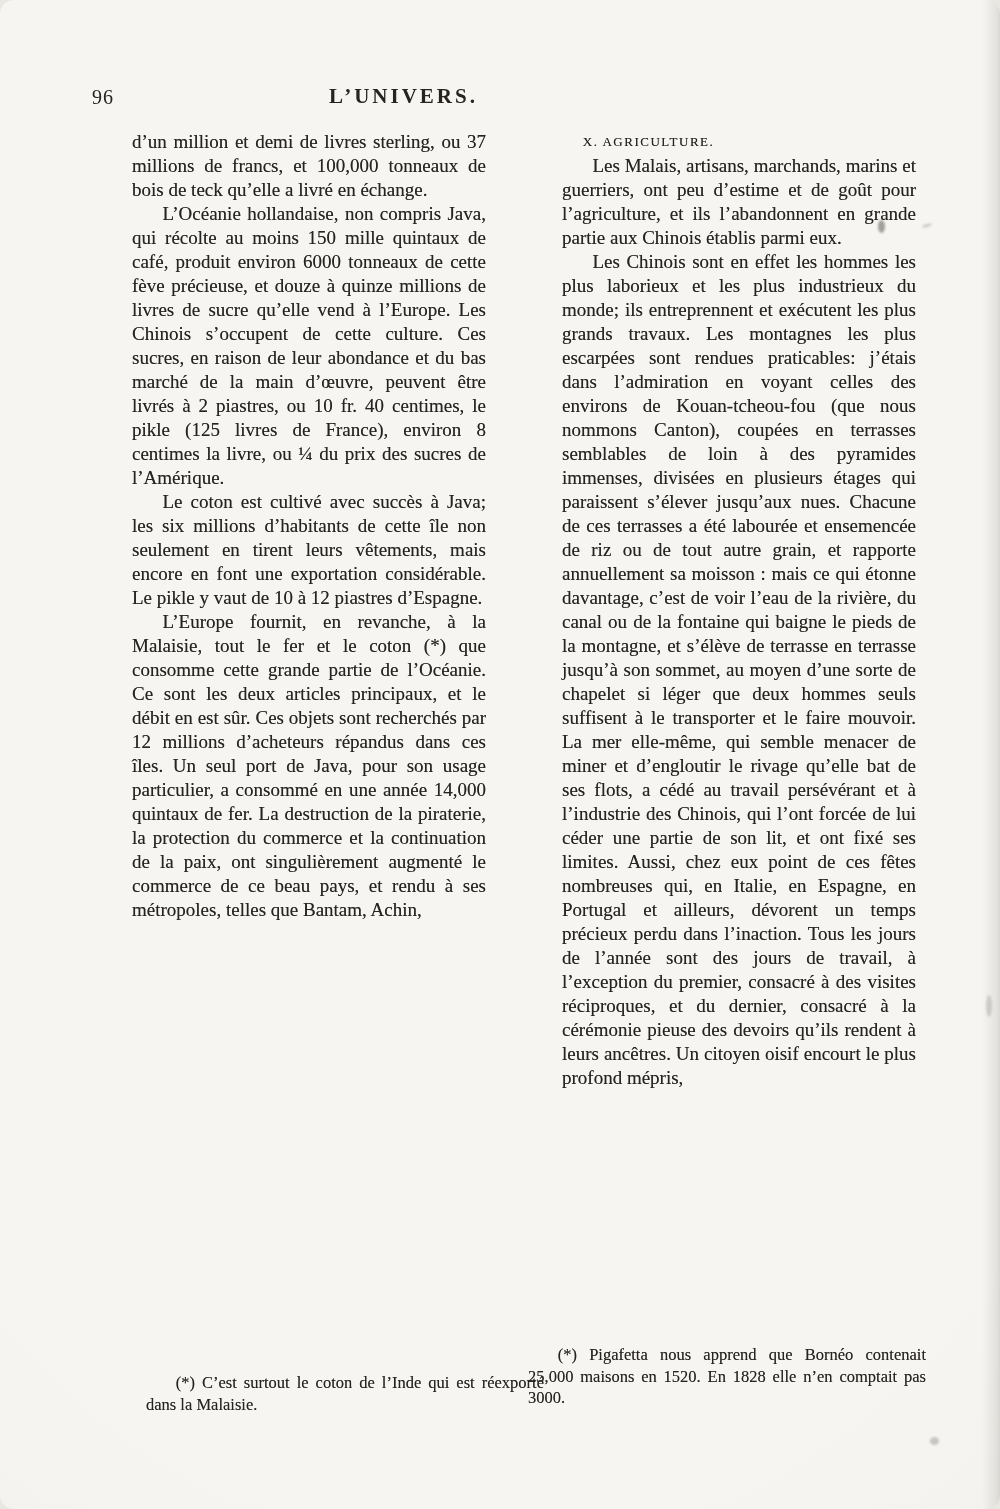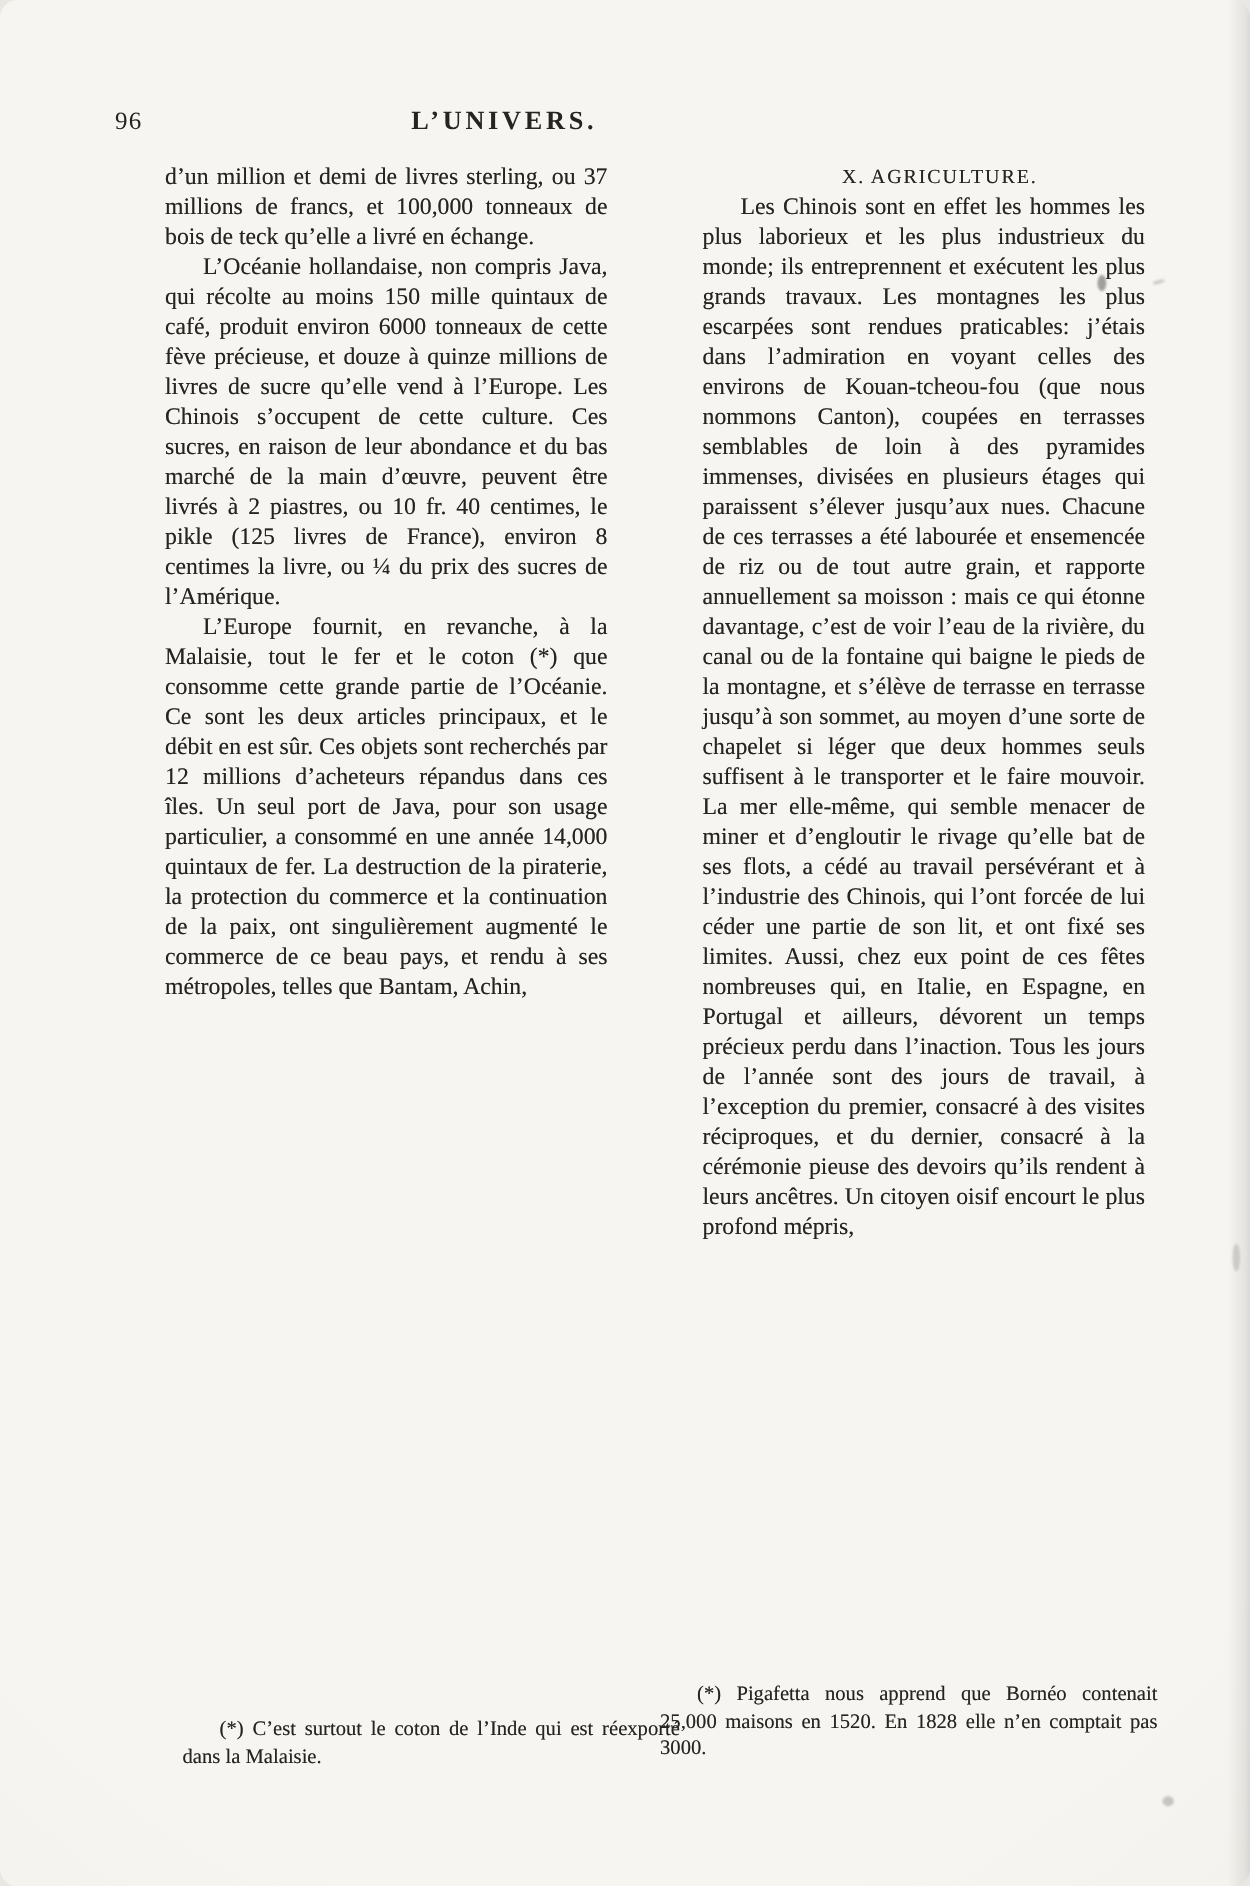--- a/index.html
+++ b/index.html
@@ -64,22 +64,21 @@
   }
   .col p {
     margin: 0;
     text-indent: 1.6em;
   }
   .col p.noindent {
     text-indent: 0;
   }
   .section-heading {
     margin: 13px 0 11px 0;
-    text-align: center;
-    font-size: 16px;
+    font-size: 13px;
     letter-spacing: 1.5px;
     text-indent: 0;
   }
   .footnote {
     position: absolute;
     width: 398px;
     font-size: 16.5px;
     line-height: 21.5px;
     text-align: justify;
     text-indent: 1.8em;
@@ -114,25 +113,27 @@
 
   <div class="page-number">96</div>
 
   <div class="running-title">L’UNIVERS.</div>
 
   <div class="columns">
 
     <div class="col">
       <p class="noindent">d’un million et demi de livres sterling, ou 37 millions de francs, et 100,000 tonneaux de bois de teck qu’elle a livré en échange.</p>
       <p>L’Océanie hollandaise, non compris Java, qui récolte au moins 150 mille quintaux de café, produit environ 6000 tonneaux de cette fève précieuse, et douze à quinze millions de livres de sucre qu’elle vend à l’Europe. Les Chinois s’occupent de cette culture. Ces sucres, en raison de leur abondance et du bas marché de la main d’œuvre, peuvent être livrés à 2 piastres, ou 10 fr. 40 centimes, le pikle (125 livres de France), environ 8 centimes la livre, ou ¼ du prix des sucres de l’Amérique.</p>
+      <p>Le coton est cultivé avec succès à Java; les six millions d’habitants de cette île non seulement en tirent leurs vêtements, mais encore en font une exportation considérable. Le pikle y vaut de 10 à 12 piastres d’Espagne.</p>
       <p>L’Europe fournit, en revanche, à la Malaisie, tout le fer et le coton (*) que consomme cette grande partie de l’Océanie. Ce sont les deux articles principaux, et le débit en est sûr. Ces objets sont recherchés par 12 millions d’acheteurs répandus dans ces îles. Un seul port de Java, pour son usage particulier, a consommé en une année 14,000 quintaux de fer. La destruction de la piraterie, la protection du commerce et la continuation de la paix, ont singulièrement augmenté le commerce de ce beau pays, et rendu à ses métropoles, telles que Bantam, Achin,</p>
     </div>
 
     <div class="col">
       <p class="section-heading">X. AGRICULTURE.</p>
+      <p>Les Malais, artisans, marchands, marins et guerriers, ont peu d’estime et de goût pour l’agriculture, et ils l’abandonnent en grande partie aux Chinois établis parmi eux.</p>
       <p>Les Chinois sont en effet les hommes les plus laborieux et les plus industrieux du monde; ils entreprennent et exécutent les plus grands travaux. Les montagnes les plus escarpées sont rendues praticables: j’étais dans l’admiration en voyant celles des environs de Kouan-tcheou-fou (que nous nommons Canton), coupées en terrasses semblables de loin à des pyramides immenses, divisées en plusieurs étages qui paraissent s’élever jusqu’aux nues. Chacune de ces terrasses a été labourée et ensemencée de riz ou de tout autre grain, et rapporte annuellement sa moisson : mais ce qui étonne davantage, c’est de voir l’eau de la rivière, du canal ou de la fontaine qui baigne le pieds de la montagne, et s’élève de terrasse en terrasse jusqu’à son sommet, au moyen d’une sorte de chapelet si léger que deux hommes seuls suffisent à le transporter et le faire mouvoir. La mer elle-même, qui semble menacer de miner et d’engloutir le rivage qu’elle bat de ses flots, a cédé au travail persévérant et à l’industrie des Chinois, qui l’ont forcée de lui céder une partie de son lit, et ont fixé ses limites. Aussi, chez eux point de ces fêtes nombreuses qui, en Italie, en Espagne, en Portugal et ailleurs, dévorent un temps précieux perdu dans l’inaction. Tous les jours de l’année sont des jours de travail, à l’exception du premier, consacré à des visites réciproques, et du dernier, consacré à la cérémonie pieuse des devoirs qu’ils rendent à leurs ancêtres. Un citoyen oisif encourt le plus profond mépris,</p>
     </div>
 
   </div>
 
   <div class="footnote footnote-left">(*) C’est surtout le coton de l’Inde qui est réexporté dans la Malaisie.</div>
 
   <div class="footnote footnote-right">(*) Pigafetta nous apprend que Bornéo contenait 25,000 maisons en 1520. En 1828 elle n’en comptait pas 3000.</div>
 
   <div class="artifact artifact-1"></div>

